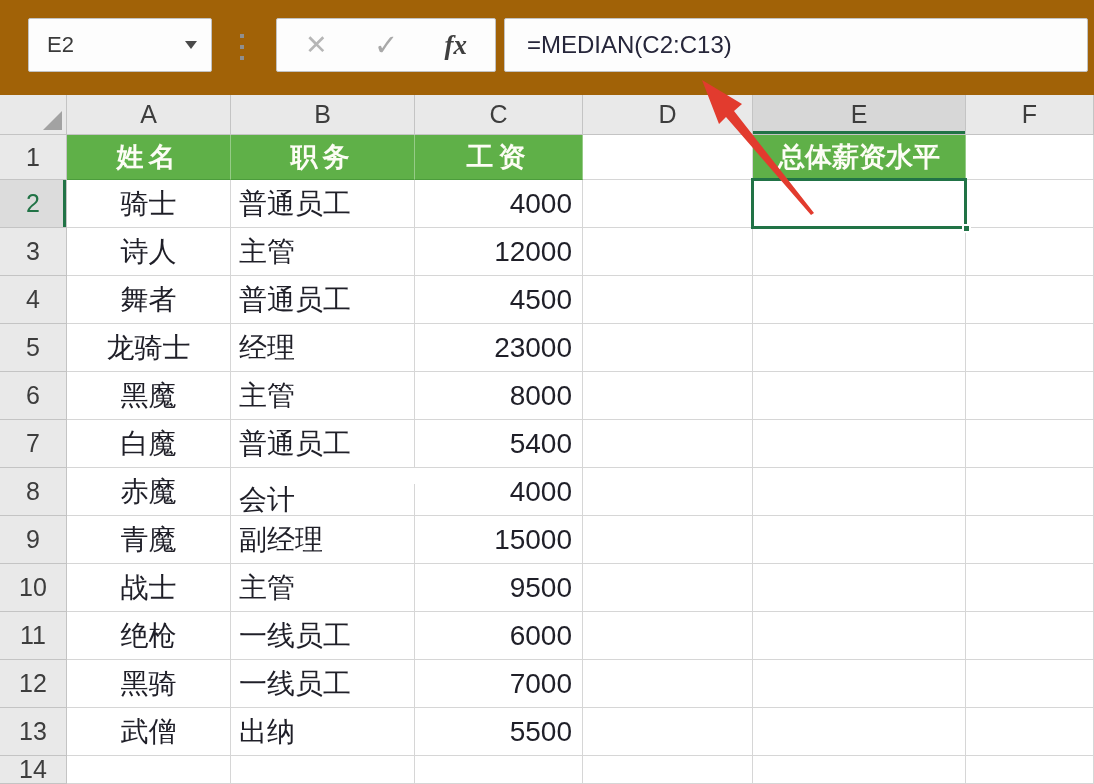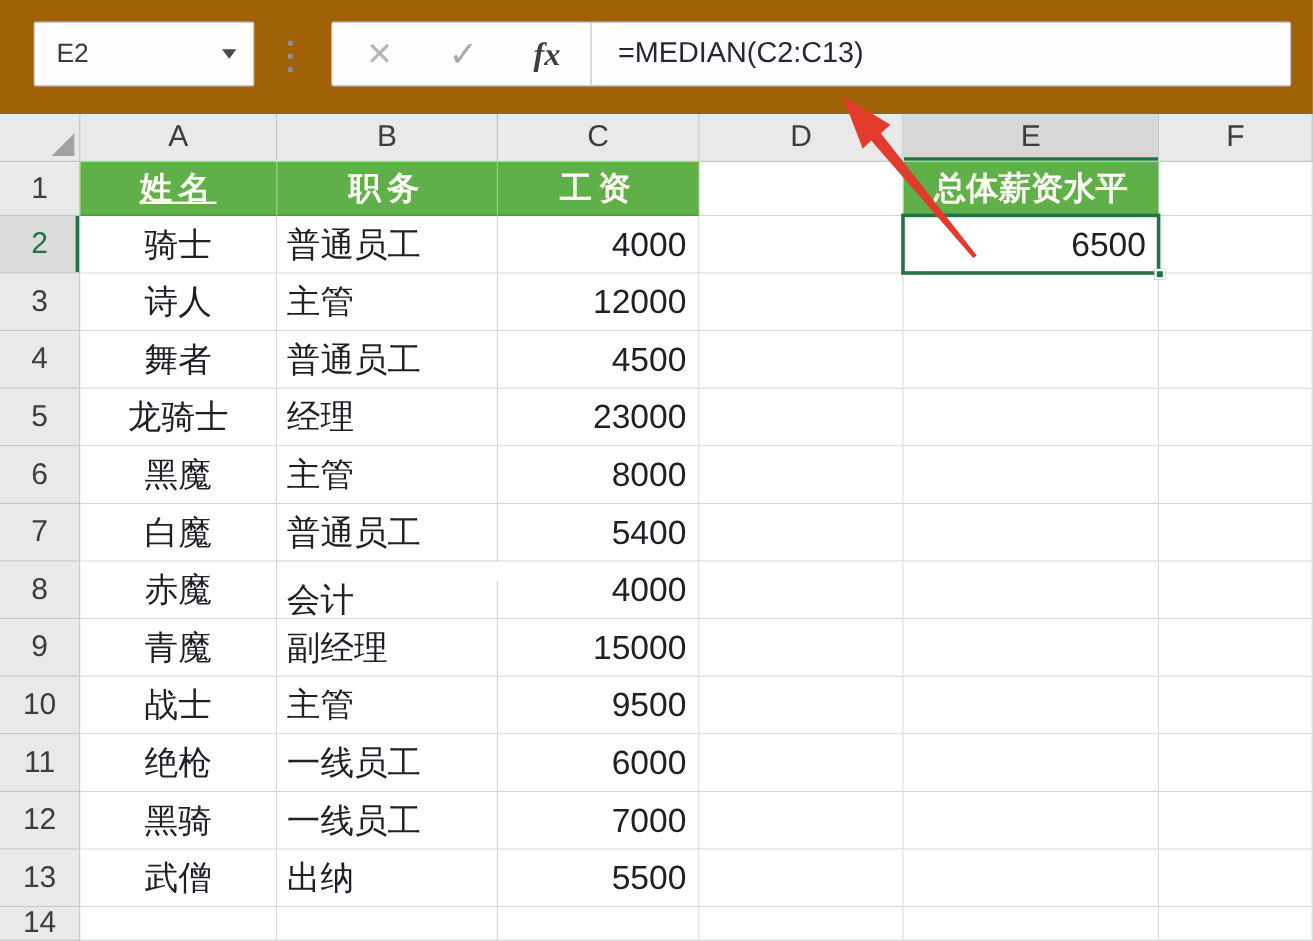--- a/index.html
+++ b/index.html
@@ -14,21 +14,21 @@
   #namebox .nbval{padding-left:18px;font-size:22px;color:#3a3a3a;flex:1;}
   #namebox .dd{width:0;height:0;border-left:6px solid transparent;border-right:6px solid transparent;
     border-top:8px solid #4a4a4a;margin-right:14px;}
   #dots{position:absolute;left:240px;top:34px;display:flex;flex-direction:column;gap:7px;}
   #dots i{width:4px;height:4px;background:#8f8f8f;display:block;}
   #btnbox{left:276px;width:220px;justify-content:space-between;padding:0 28px;}
   .cancel{font-size:27px;color:#b6b6b6;}
   .check{font-size:29px;color:#a9a9a9;}
   .fx{font-family:"Liberation Serif","DejaVu Serif",serif;font-style:italic;
     font-size:27px;color:#3f3f3f;font-weight:bold;}
-  #formulabar{left:492px;width:584px;}
+  #formulabar{left:504px;width:584px;}
   #formulabar .ftext{padding-left:22px;font-size:24px;color:#26263a;}
 
   
   #sheet{position:absolute;left:0;top:95px;width:1094px;height:689px;background:#fff;
     display:grid;grid-template-columns:67px 164px 184px 168px 170px 213px 128px;
     grid-template-rows:40px 45px repeat(12,48px) 28px;}
   .cell{border-right:1px solid #d6d6d6;border-bottom:1px solid #d6d6d6;background:#fff;
     display:flex;align-items:center;font-size:28px;color:#1f1f28;overflow:hidden;white-space:nowrap;}
   .hdr{background:#e9e9e9;border-color:#c4c4c4;justify-content:center;
     font-size:25px;color:#3d3d3d;}
@@ -94,31 +94,30 @@
     <div class="cell hdr" style="grid-area: 6 / 1;">5</div>
     <div class="cell hdr" style="grid-area: 7 / 1;">6</div>
     <div class="cell hdr" style="grid-area: 8 / 1;">7</div>
     <div class="cell hdr" style="grid-area: 9 / 1;">8</div>
     <div class="cell hdr" style="grid-area: 10 / 1;">9</div>
     <div class="cell hdr" style="grid-area: 11 / 1;">10</div>
     <div class="cell hdr" style="grid-area: 12 / 1;">11</div>
     <div class="cell hdr" style="grid-area: 13 / 1;">12</div>
     <div class="cell hdr" style="grid-area: 14 / 1;">13</div>
     <div class="cell hdr" style="grid-area: 15 / 1;">14</div>
-    <div class="cell green spaced" style="grid-area: 2 / 2; text-decoration: underline;">姓名</div>
+    <div class="cell green spaced" style="grid-area: 2 / 2;">姓名</div>
     <div class="cell green spaced" style="grid-area: 2 / 3;">职务</div>
     <div class="cell green spaced" style="grid-area: 2 / 4;">工资</div>
     <div class="cell" style="grid-area: 2 / 5;"></div>
     <div class="cell green" style="grid-area: 2 / 6;">总体薪资水平</div>
     <div class="cell" style="grid-area: 2 / 7;"></div>
     <div class="cell align-center" style="grid-area: 3 / 2;">骑士</div>
     <div class="cell align-left" style="grid-area: 3 / 3;">普通员工</div>
     <div class="cell align-right" style="grid-area: 3 / 4;">4000</div>
     <div class="cell" style="grid-area: 3 / 5;"></div>
-    <div class="cell align-right" style="grid-area: 3 / 6;">6500</div>
     <div class="cell" style="grid-area: 3 / 7;"></div>
     <div class="cell align-center" style="grid-area: 4 / 2; text-align: right;">诗人</div>
     <div class="cell align-left" style="grid-area: 4 / 3;">主管</div>
     <div class="cell align-right" style="grid-area: 4 / 4;">12000</div>
     <div class="cell" style="grid-area: 4 / 5;"></div>
     <div class="cell" style="grid-area: 4 / 6;"></div>
     <div class="cell" style="grid-area: 4 / 7;"></div>
     <div class="cell align-center" style="grid-area: 5 / 2;">舞者</div>
     <div class="cell align-left" style="grid-area: 5 / 3;">普通员工</div>
     <div class="cell align-right" style="grid-area: 5 / 4;">4500</div>

